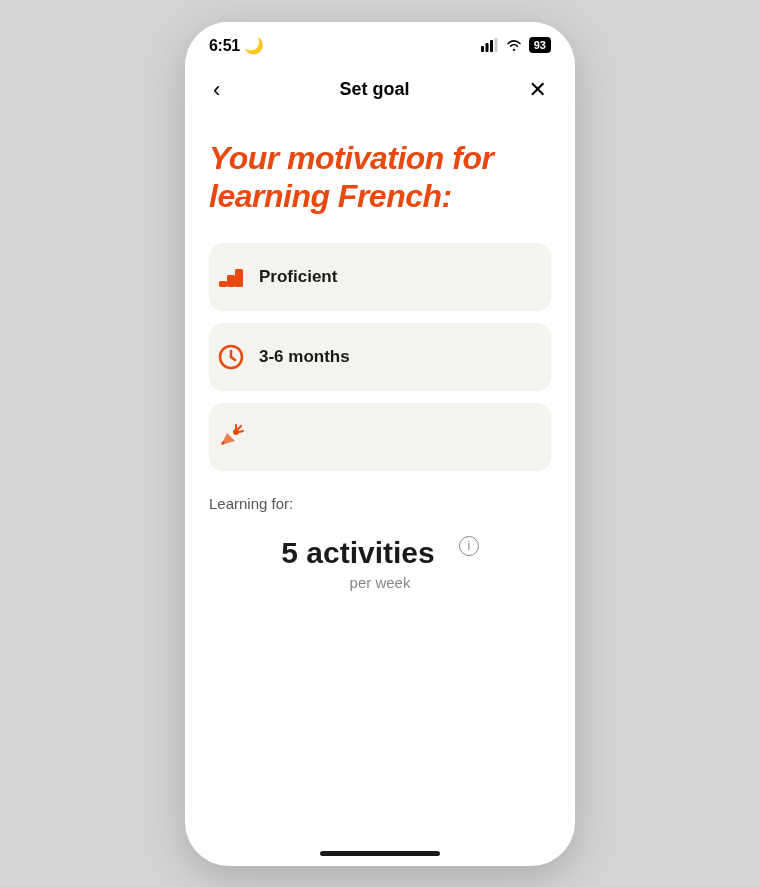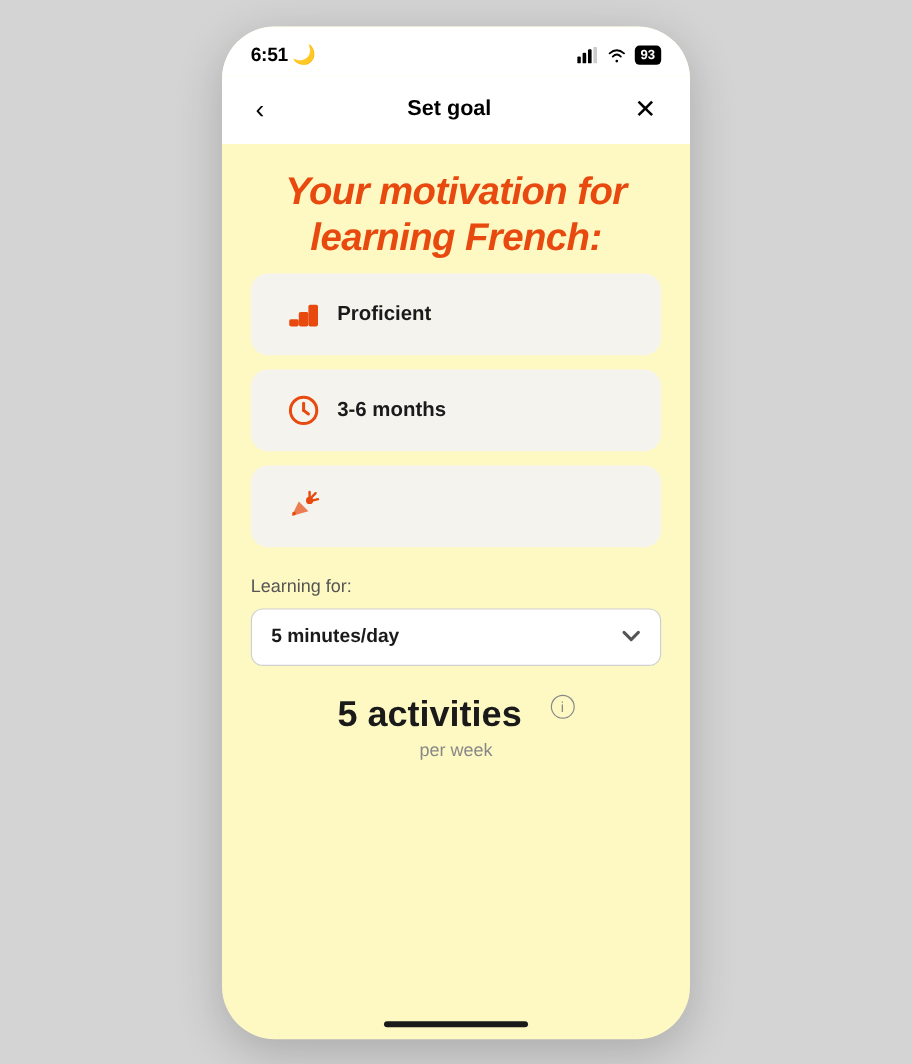--- a/index.html
+++ b/index.html
@@ -9,21 +9,21 @@
       display: flex;
       justify-content: center;
       align-items: center;
       min-height: 100vh;
       font-family: -apple-system, BlinkMacSystemFont, 'Helvetica Neue', Arial, sans-serif;
     }
 
     .phone-frame {
       width: 390px;
       min-height: 844px;
-      background: #fef9c3;
+      background: #ffffff;
       border-radius: 44px;
       overflow: hidden;
       position: relative;
       box-shadow: 0 10px 40px rgba(0,0,0,0.2);
       display: flex;
       flex-direction: column;
     }
 
     
     .status-bar {
@@ -88,35 +88,35 @@
     }
 
     
     .content {
       flex: 1;
       padding: 20px 24px 0 24px;
       overflow-y: auto;
     }
 
     .motivation-title {
-      text-align: center;
+      text-align: left;
       font-size: 32px;
       font-weight: 800;
       color: #e8490f;
       line-height: 1.2;
-      margin-bottom: 12px;
+      margin-bottom: 28px;
       font-style: italic;
       letter-spacing: -0.5px;
     }
 
     
     .option-card {
       background: #f5f3ee;
       border-radius: 14px;
-      padding: 18px 28px;
+      padding: 18px 6px;
       display: flex;
       align-items: center;
       gap: 12px;
       margin-bottom: 12px;
     }
 
     .option-icon {
       width: 32px;
       height: 32px;
       display: flex;
@@ -304,28 +304,20 @@
           <line x1="21" y1="6" x2="24" y2="3" stroke="#e8490f" stroke-width="2" stroke-linecap="round"></line>
           <line x1="22" y1="9" x2="26" y2="8" stroke="#e8490f" stroke-width="2" stroke-linecap="round"></line>
           <line x1="19" y1="6" x2="19" y2="2" stroke="#e8490f" stroke-width="2" stroke-linecap="round"></line>
           <circle cx="6" cy="20" r="1.5" fill="#e8490f"></circle>
         </svg>
       </div>
     </div>
 
     <div class="learning-section">
       <div class="learning-label">Learning for:</div>
-      <div class="dropdown-container">
-        <span class="dropdown-value">5 minutes/day</span>
-        <span class="chevron-down">
-          <svg width="16" height="10" viewBox="0 0 16 10">
-            <polyline points="2,2 8,8 14,2" stroke="#555" stroke-width="2.5" fill="none" stroke-linecap="round" stroke-linejoin="round"></polyline>
-          </svg>
-        </span>
-      </div>
     </div>
 
     <div class="activities-display">
       <div class="activities-count">
         <span>5 activities</span>
         <span class="info-circle">i</span>
       </div>
       <div class="activities-sub">per week</div>
     </div>
 

